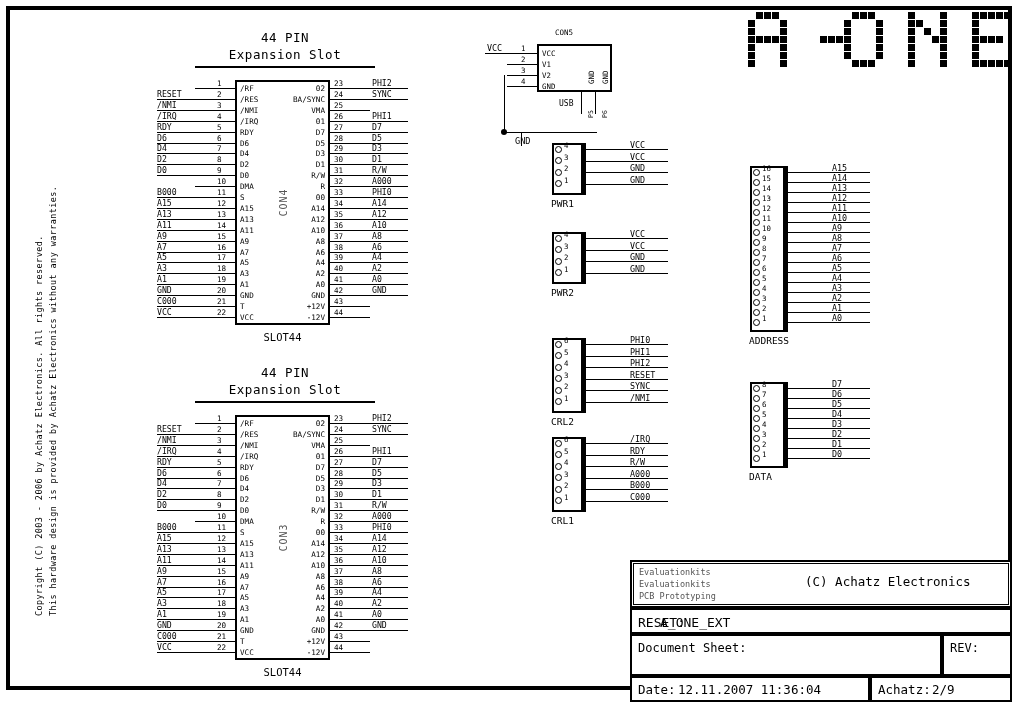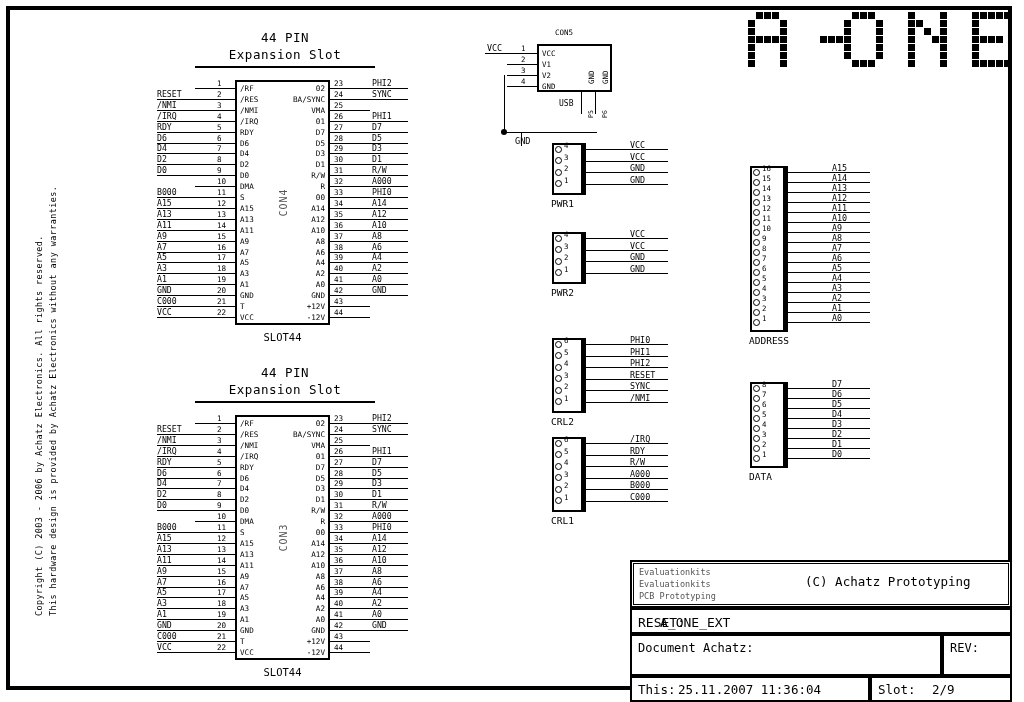--- a/index.html
+++ b/index.html
@@ -859,30 +859,30 @@
       <div class="ln h" style="left:830px;top:458px;width:40px;"></div>
       <div class="hdrlabel" style="left:749px;top:471px;">DATA</div>
     </div>
 
   <div id="titleblock">
       <div class="tb" style="left:630px;top:560px;width:382px;height:48px;"></div>
       <div class="tb" style="left:633px;top:563px;width:376px;height:42px;border-width:1px;"></div>
       <div class="tbtxt" style="left:639px;top:567px;font-size:8.5px;color:#555;">Evaluationkits</div>
       <div class="tbtxt" style="left:639px;top:579px;font-size:8.5px;color:#555;">Evaluationkits</div>
       <div class="tbtxt" style="left:639px;top:591px;font-size:8.5px;color:#555;">PCB Prototyping</div>
-      <div class="tbtxt" style="left:805px;top:574px;font-size:12.5px;">(C) Achatz Prototyping</div>
+      <div class="tbtxt" style="left:805px;top:574px;font-size:12.5px;">(C) Achatz Electronics</div>
       <div class="tb" style="left:630px;top:608px;width:382px;height:26px;"></div>
       <div class="tbtxt" style="left:638px;top:615px;font-size:13px;">RESET:</div>
       <div class="tbtxt" style="left:660px;top:615px;font-size:13px;">A_ONE_EXT</div>
       <div class="tb" style="left:630px;top:634px;width:312px;height:42px;"></div>
-      <div class="tbtxt" style="left:638px;top:641px;font-size:12px;">Document Achatz:</div>
+      <div class="tbtxt" style="left:638px;top:641px;font-size:12px;">Document Sheet:</div>
       <div class="tbtxt" style="left:790px;top:641px;font-size:12px;"></div>
       <div class="tb" style="left:942px;top:634px;width:70px;height:42px;"></div>
       <div class="tbtxt" style="left:950px;top:641px;font-size:12px;">REV:</div>
       <div class="tbtxt" style="left:950px;top:657px;font-size:12px;"></div>
       <div class="tb" style="left:630px;top:676px;width:240px;height:26px;"></div>
-      <div class="tbtxt" style="left:638px;top:682px;font-size:12.5px;">This:</div>
-      <div class="tbtxt" style="left:678px;top:682px;font-size:12.5px;">25.11.2007 11:36:04</div>
+      <div class="tbtxt" style="left:638px;top:682px;font-size:12.5px;">Date:</div>
+      <div class="tbtxt" style="left:678px;top:682px;font-size:12.5px;">12.11.2007 11:36:04</div>
       <div class="tb" style="left:870px;top:676px;width:142px;height:26px;"></div>
-      <div class="tbtxt" style="left:878px;top:682px;font-size:12.5px;">Slot:</div>
+      <div class="tbtxt" style="left:878px;top:682px;font-size:12.5px;">Achatz:</div>
       <div class="tbtxt" style="left:932px;top:682px;font-size:12.5px;">2/9</div>
     </div>
 </div>
 
 </body></html>

